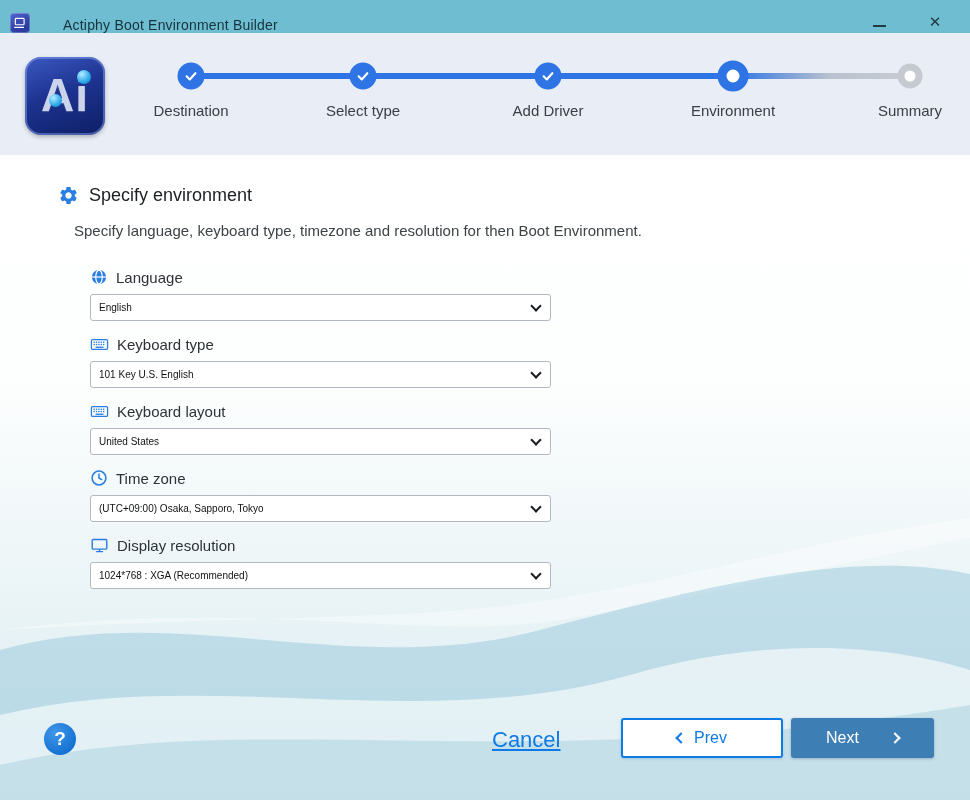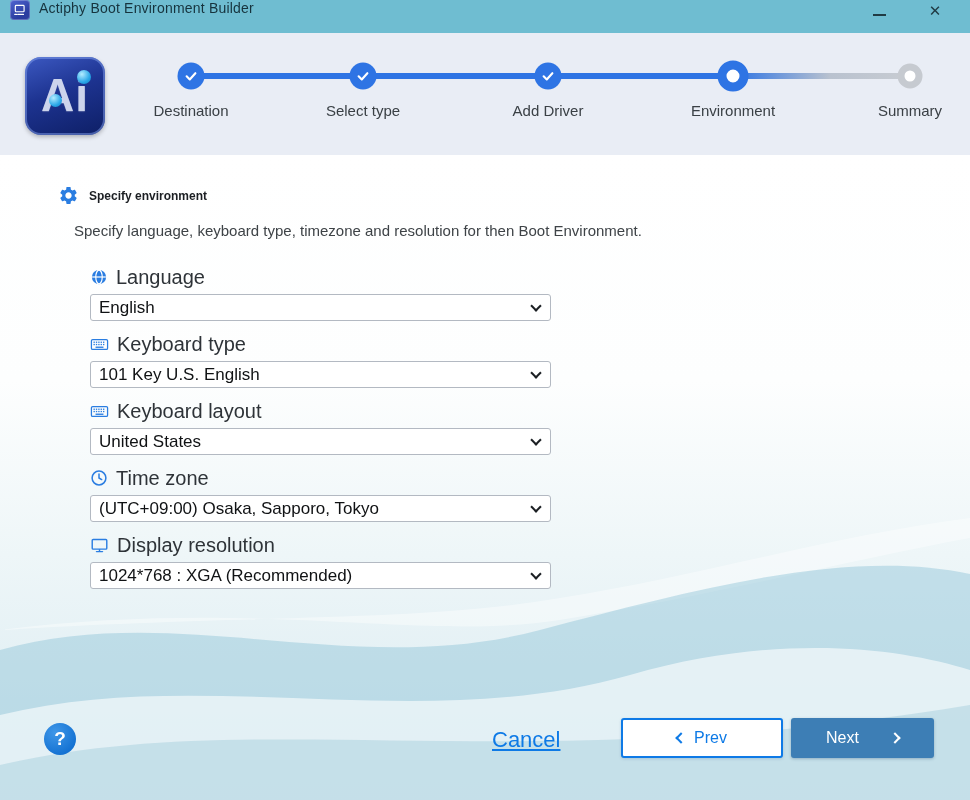--- a/index.html
+++ b/index.html
@@ -1,21 +1,21 @@
 <!DOCTYPE html>
 <html><head>
 <meta charset="utf-8">
 <style>
   * { margin:0; padding:0; box-sizing:border-box; }
   html,body { width:970px; height:800px; font-family:"Liberation Sans", sans-serif; }
   .window { position:relative; width:970px; height:800px; overflow:hidden; background:#fff; }
 
   
   .titlebar { position:absolute; left:0; top:0; width:970px; height:33px;
-    background:#6fbdd1; display:flex; align-items:flex-start; padding:0 10px; }
+    background:#6fbdd1; display:flex; align-items:flex-end; padding:0 10px;gap:24px; }
   .app-icon { width:20px; height:20px; border-radius:4px;
     background:linear-gradient(150deg,#5166d2 0%,#2b3da0 70%);
     display:flex; align-items:center; justify-content:center; margin-right:9px;
     box-shadow:inset 0 0 0 1px rgba(255,255,255,.25); }
   .title-text { font-size:14px; color:#16333d; letter-spacing:.2px; }
   .win-controls { margin-left:auto; display:flex; align-items:center; gap:34px; padding-right:14px; }
   .win-btn { width:22px; height:22px; display:flex; align-items:center; justify-content:center;
     cursor:default; color:#203b44; font-size:15px; }
   .min-bar { width:13px; height:2px; background:#203b44; margin-top:8px; }
 
@@ -43,30 +43,30 @@
   .dot.upcoming { width:25px; height:25px; border:7px solid #c6cad0; background:#fff; }
   .step-label { position:absolute; top:69px; width:100%; text-align:center;
     font-size:15px; color:#3a4045; }
 
   
   .content { position:absolute; left:0; top:155px; width:970px; height:645px;
     background:linear-gradient(180deg,#ffffff 0%,#fdfefe 35%,#eef6f8 62%,#d8eaf1 100%); }
   .waves { position:absolute; left:0; bottom:0; z-index:0; }
 
   .page-head { position:absolute; left:58px; top:30px; display:flex; align-items:center; gap:10px; z-index:2; }
-  .page-head h1 { font-size:12px; font-weight:bold; color:#1c1f23; }
+  .page-head h1 { font-size:18px; font-weight:normal; color:#1c1f23; }
   .page-sub { position:absolute; left:74px; top:67px; font-size:15px; color:#3e4347; z-index:2; }
 
   .form { position:absolute; left:90px; top:113px; width:461px; z-index:2; }
   .field-group { margin-bottom:14px; }
   .field-label { display:flex; align-items:center; gap:8px; height:18px; margin-bottom:8px;
-    font-size:20px; color:#2e3338; }
+    font-size:15px; color:#2e3338; }
   .select-wrap { position:relative; width:461px; height:27px; }
   .select-wrap select { width:100%; height:27px; font-family:"Liberation Sans",sans-serif;
-    font-size:17px; color:#101214; background:#fff; border:1px solid #b3b9c2; border-radius:3px;
+    font-size:10px; color:#101214; background:#fff; border:1px solid #b3b9c2; border-radius:3px;
     padding:0 28px 0 8px; appearance:none; -webkit-appearance:none; -moz-appearance:none; }
   .chev { position:absolute; right:11px; top:8px; width:8px; height:8px; pointer-events:none;
     border-right:2px solid #1b1f23; border-bottom:2px solid #1b1f23; transform:rotate(45deg); }
 
   
   .help-circle { position:absolute; left:44px; top:568px; width:32px; height:32px; border-radius:50%;
     background:radial-gradient(circle at 35% 30%, #3f97e8, #1371d2 75%); color:#fff; font-size:19px;
     font-weight:bold; display:flex; align-items:center; justify-content:center; z-index:3; cursor:pointer; }
   .cancel-link { position:absolute; left:492px; top:572px; font-size:22px; color:#0e7ae6;
     text-decoration:underline; z-index:3; cursor:pointer; }

